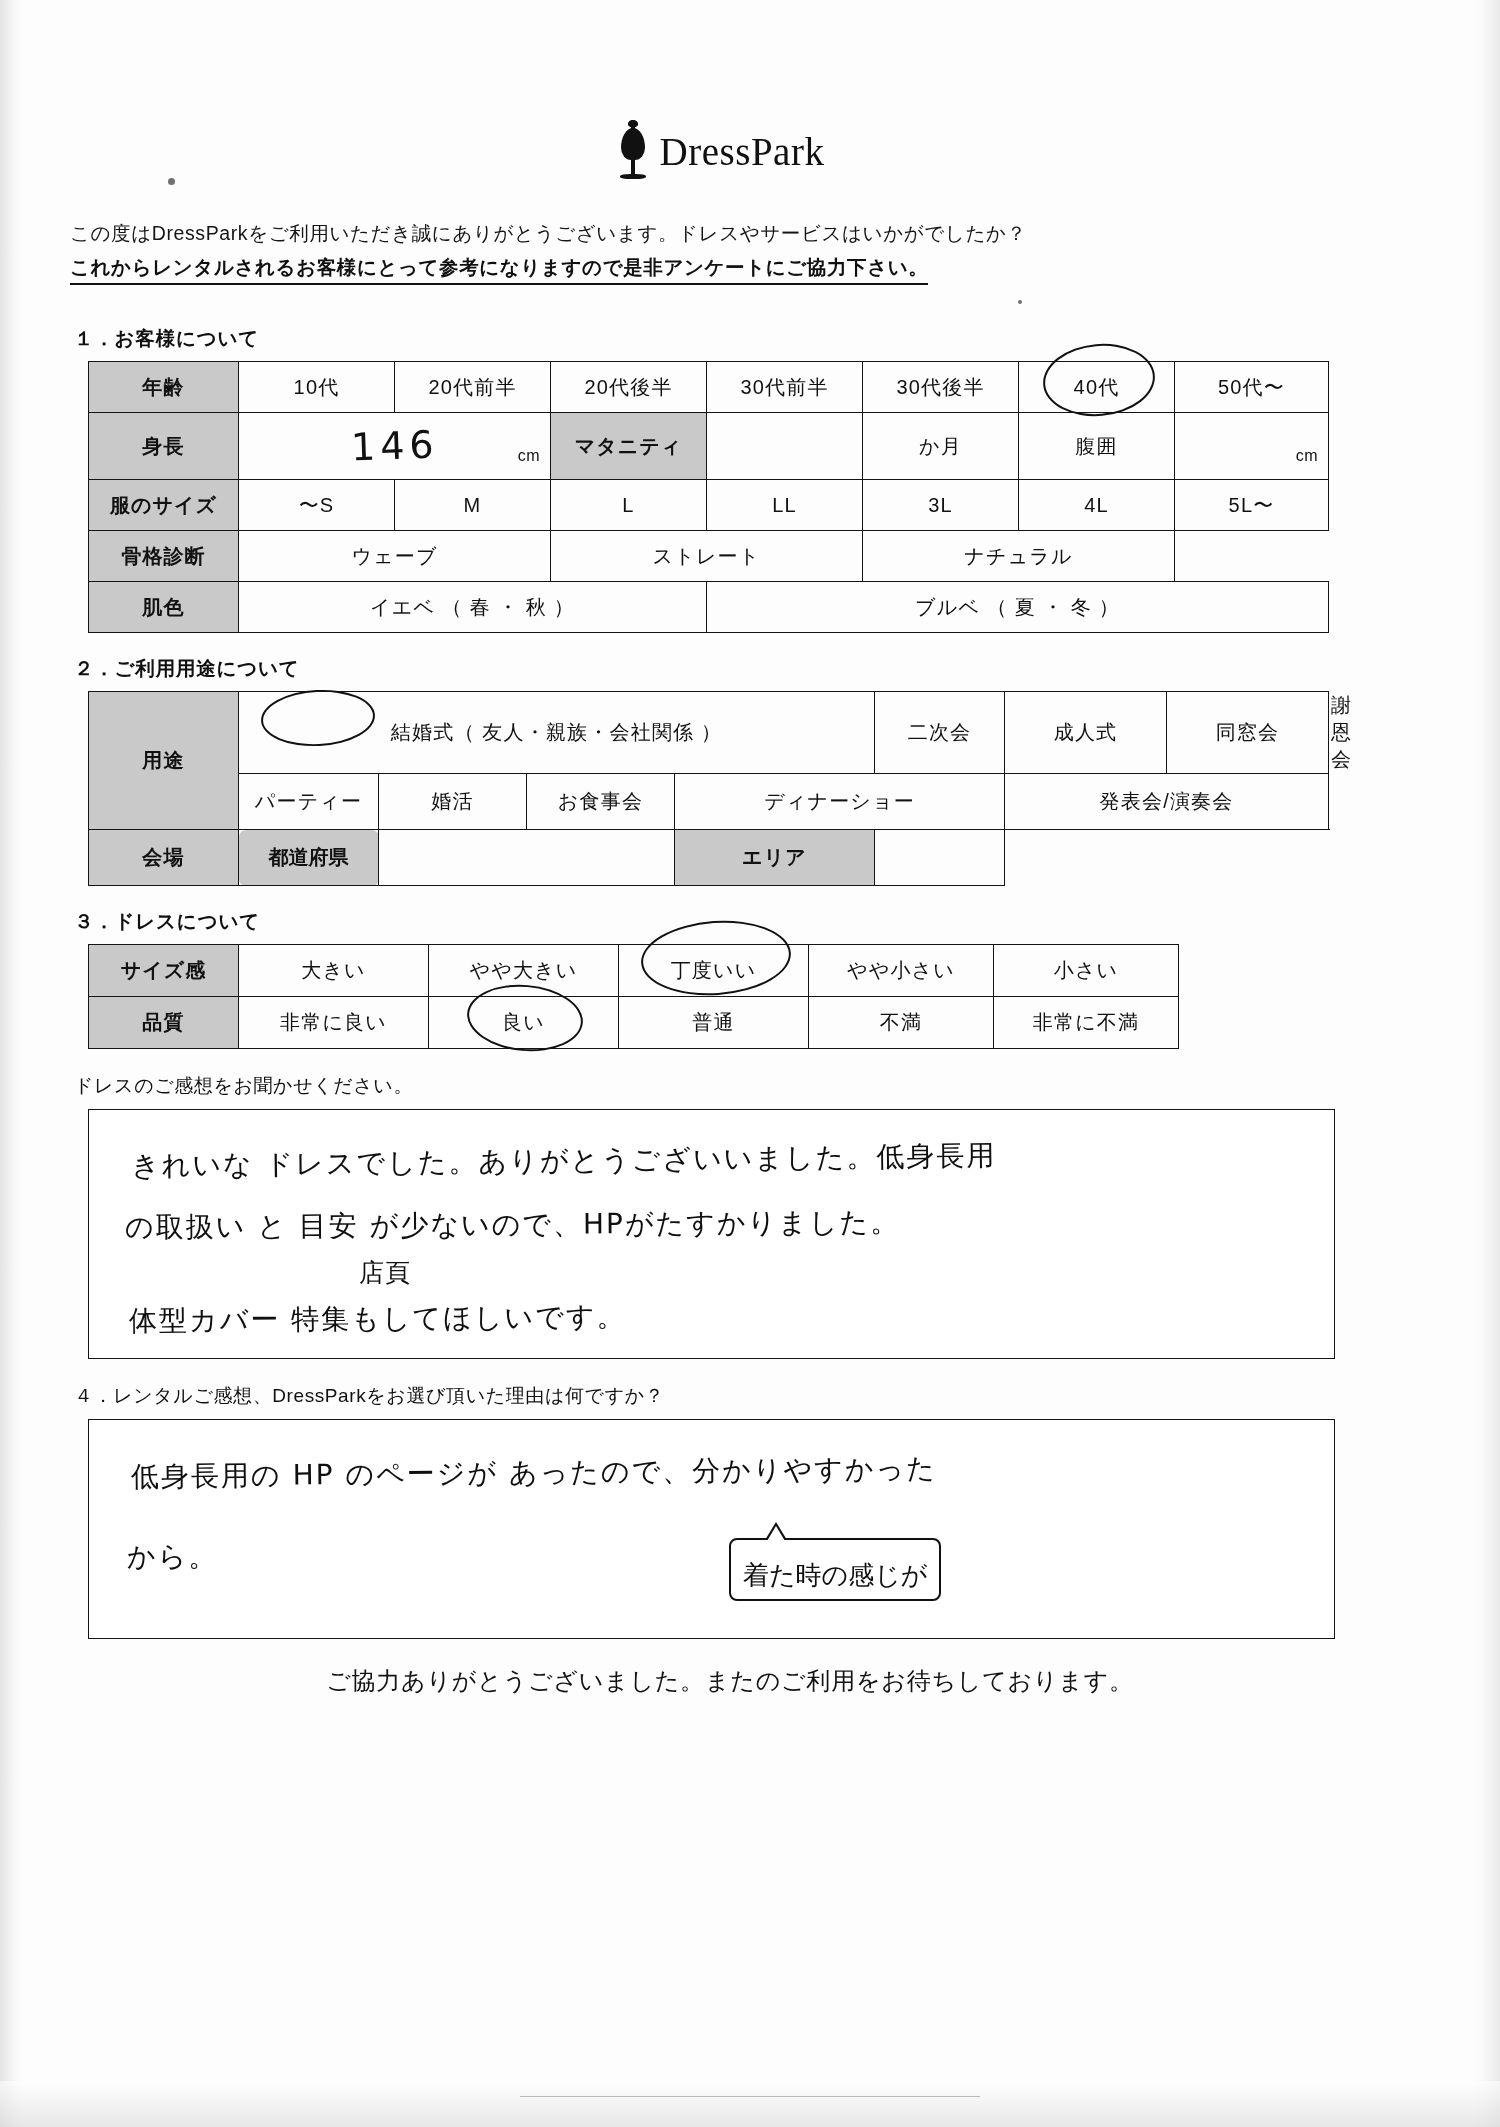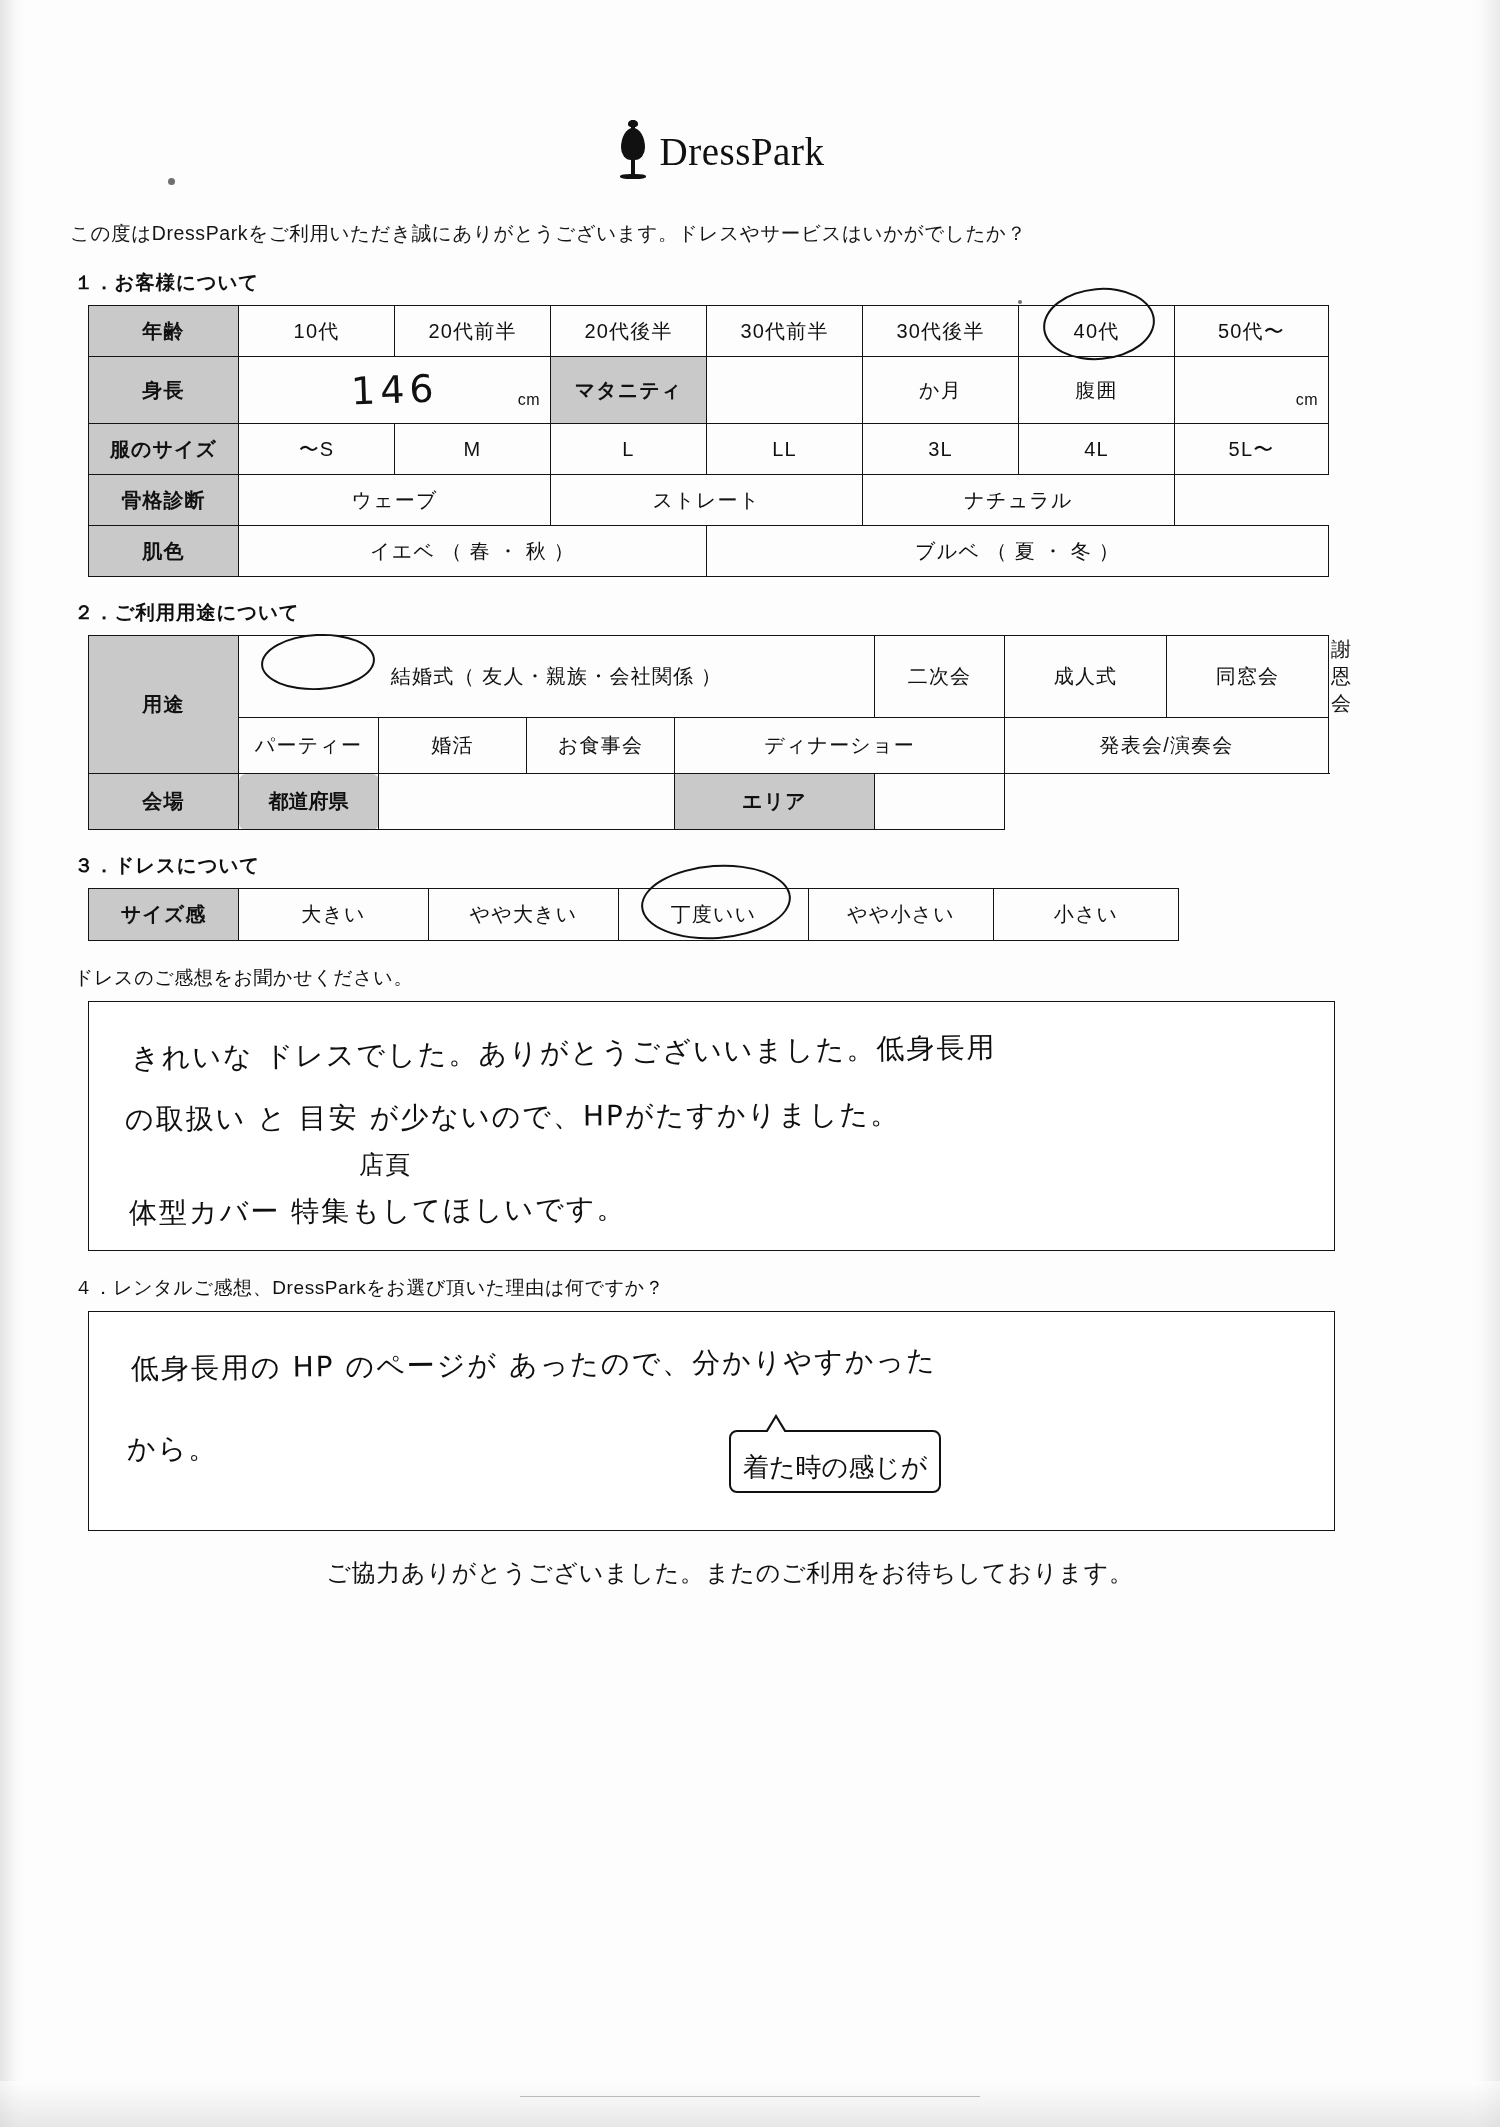--- a/index.html
+++ b/index.html
@@ -232,20 +232,21 @@
         <div class="neck"></div>
         <div class="bust"></div>
         <div class="stem"></div>
         <div class="base"></div>
       </div>
       <div class="logo-text">DressPark</div>
     </div>
 
     
     <div class="intro1">この度はDressParkをご利用いただき誠にありがとうございます。ドレスやサービスはいかがでしたか？</div>
+    <div class="intro2">これからレンタルされるお客様にとって参考になりますので是非アンケートにご協力下さい。</div>
 
     
     <div class="section-title">１．お客様について</div>
 
     <table class="grid" style="width:1240px; margin-left:18px;">
       <colgroup>
         <col style="width:150px">
         <col style="width:156px">
         <col style="width:156px">
         <col style="width:156px">
@@ -374,20 +375,31 @@
         <td class="rowhead" style="letter-spacing:1px;">サイズ感</td>
         <td>大きい</td>
         <td>やや大きい</td>
         <td style="position:relative;">
           <span>丁度いい</span>
           <span class="circ" style="left:22px; top:-24px; width:146px; height:70px; transform:rotate(-4deg);"></span>
         </td>
         <td>やや小さい</td>
         <td>小さい</td>
       </tr>
+      <tr style="height:52px;">
+        <td class="rowhead">品質</td>
+        <td>非常に良い</td>
+        <td style="position:relative;">
+          <span>良い</span>
+          <span class="circ" style="left:38px; top:-12px; width:112px; height:62px; transform:rotate(5deg);"></span>
+        </td>
+        <td>普通</td>
+        <td>不満</td>
+        <td>非常に不満</td>
+      </tr>
     </tbody>
       </table>
 
     
     <div class="q-title">ドレスのご感想をお聞かせください。</div>
     <div class="freebox fb1">
       <div class="hw-line" style="left:42px; top:32px; font-size:28px; letter-spacing:2px; transform:rotate(-0.7deg);">きれいな ドレスでした。ありがとうございいました。低身長用</div>
       <div class="hw-line" style="left:36px; top:96px; font-size:28px; letter-spacing:2px; transform:rotate(-0.4deg);">の取扱い と 目安 が少ないので、HPがたすかりました。</div>
       <div class="hw-line" style="left:270px; top:146px; font-size:25px; letter-spacing:1px;">店頁</div>
       <div class="hw-line" style="left:40px; top:190px; font-size:28px; letter-spacing:2px; transform:rotate(-0.5deg);">体型カバー 特集もしてほしいです。</div>

